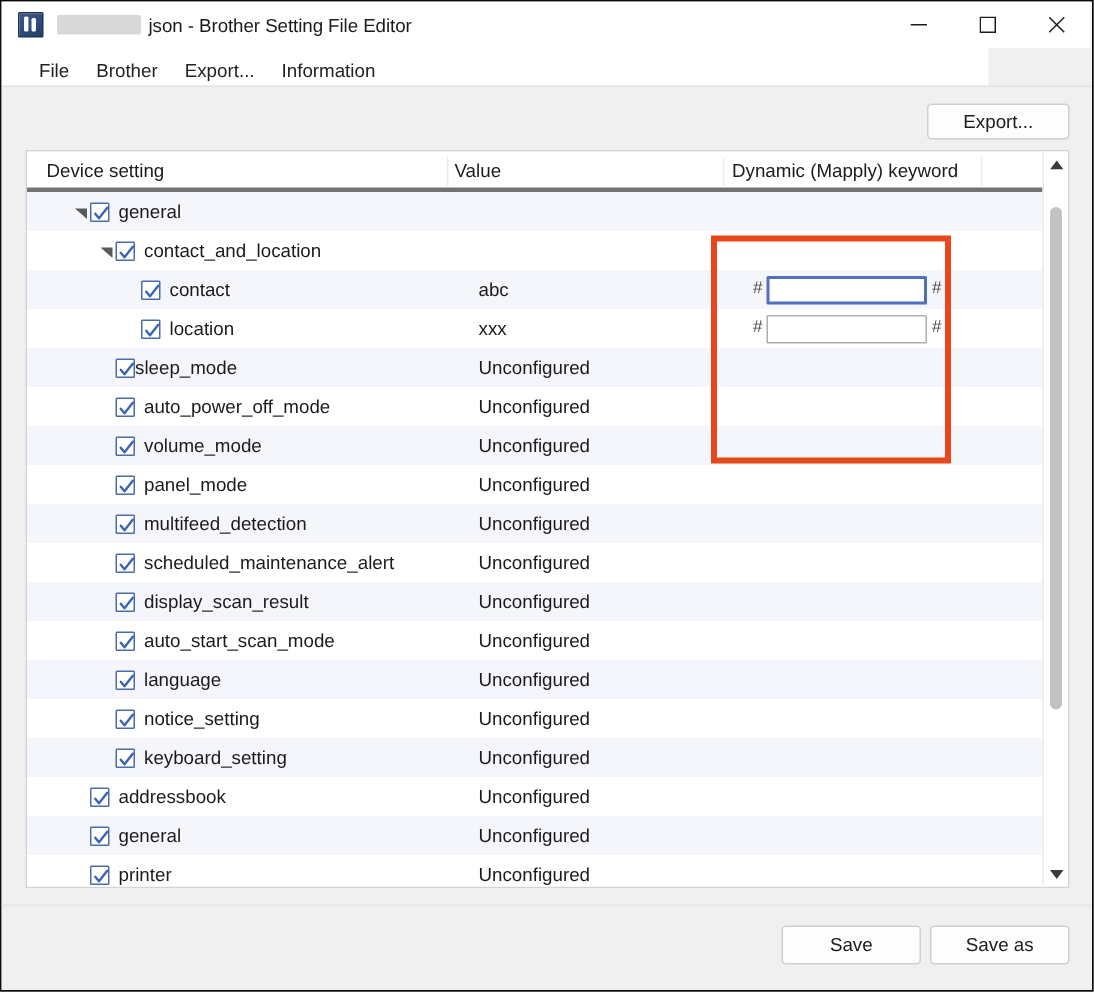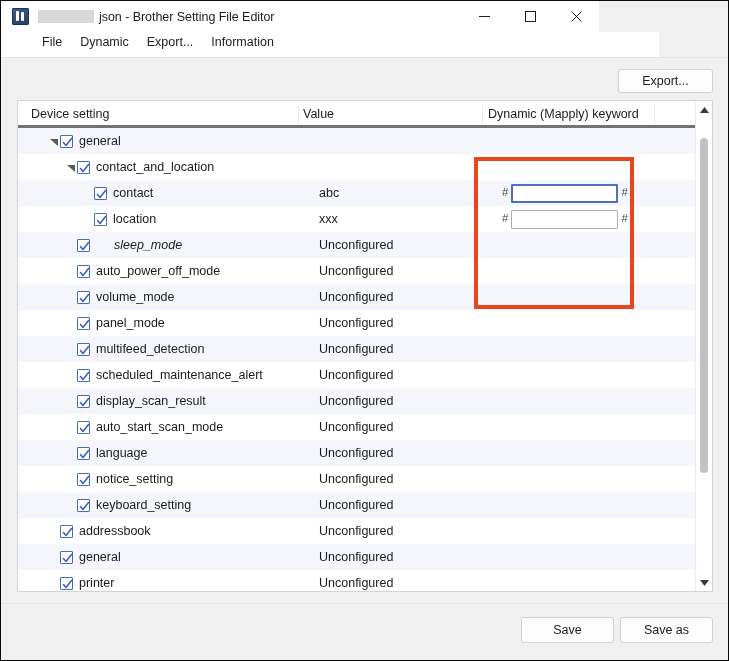--- a/index.html
+++ b/index.html
@@ -12,21 +12,21 @@
   #app {
     position: relative;
     width: 729px; height: 661px;
     background: #f0f0f0;
     border: 1px solid #0a0a0a;
     overflow: hidden;
   }
 
   
   .titlebar {
-    position: absolute; left: 0; top: 0; width: 598px; height: 31px;
+    position: absolute; left: 0; top: 0; width: 726px; height: 31px;
     background: #ffffff;
     display: flex; align-items: center;
   }
   .app-icon {
     width: 17px; height: 17px; margin-left: 11px; margin-right: 9px;
     background: linear-gradient(150deg,#3c5a8c 0%, #2e4a78 55%, #24405f 100%);
     border: 1px solid #1d3355; border-radius: 1px;
     position: relative; flex: 0 0 auto;
   }
   .app-icon::before {
@@ -49,21 +49,21 @@
   .winbtn {
     width: 46px; height: 31px; display: flex; align-items: center; justify-content: center;
     color: #1b1b1b;
   }
   .winbtn svg { display: block; }
 
   
   .menubar {
     position: absolute; left: 0; top: 31px; width: 658px; height: 25px;
     background: #ffffff;
-    display: flex; align-items: flex-start; padding-left: 32px;
+    display: flex; align-items: flex-end; padding-left: 16px;
   }
   .menuitem {
     font-size: 12.5px; color: #222; padding: 3px 9px; white-space: nowrap;
   }
   .menu-sep {
     position: absolute; left: 0; top: 56px; width: 727px; height: 1px; background: #e3e3e3;
   }
 
   
   .content {
@@ -202,21 +202,21 @@
         <svg width="11" height="11" viewBox="0 0 11 11">
             <line x1="0.5" y1="0.5" x2="10.5" y2="10.5" stroke="#1b1b1b" stroke-width="1"></line>
             <line x1="10.5" y1="0.5" x2="0.5" y2="10.5" stroke="#1b1b1b" stroke-width="1"></line>
           </svg>
       </div>
     </div>
   </div>
 
   <div class="menubar">
     <div class="menuitem">File</div>
-    <div class="menuitem">Dynamic</div>
+    <div class="menuitem">Brother</div>
     <div class="menuitem">Export...</div>
     <div class="menuitem">Information</div>
   </div>
   <div class="menu-sep"></div>
 
   <div class="content">
 
     <div class="export-btn">Export...</div>
 
     <div class="tablewrap">
@@ -284,21 +284,21 @@
               <input type="text" class="kw-input" value="" style="">
               <span class="hash">#</span>
             </div>
           </div>
           <div class="row alt" style="top: 104px;">
             <div class="cbox" style="left: 59px;">
               <svg width="13" height="13" viewBox="0 0 13 13">
                 <polyline points="2.5,6.5 5,9.5 10.5,2.5" fill="none" stroke="#3b63b8" stroke-width="1.6" stroke-linecap="round" stroke-linejoin="round"></polyline>
               </svg>
             </div>
-            <div class="cell-label" style="left: 96px; font-style: italic;">sleep_mode</div>
+            <div class="cell-label" style="left: 72px;">sleep_mode</div>
             <div class="cell-value">Unconfigured</div>
           </div>
           <div class="row plain" style="top: 130px;">
             <div class="cbox" style="left: 59px;">
               <svg width="13" height="13" viewBox="0 0 13 13">
                 <polyline points="2.5,6.5 5,9.5 10.5,2.5" fill="none" stroke="#3b63b8" stroke-width="1.6" stroke-linecap="round" stroke-linejoin="round"></polyline>
               </svg>
             </div>
             <div class="cell-label" style="left: 78px;">auto_power_off_mode</div>
             <div class="cell-value">Unconfigured</div>

